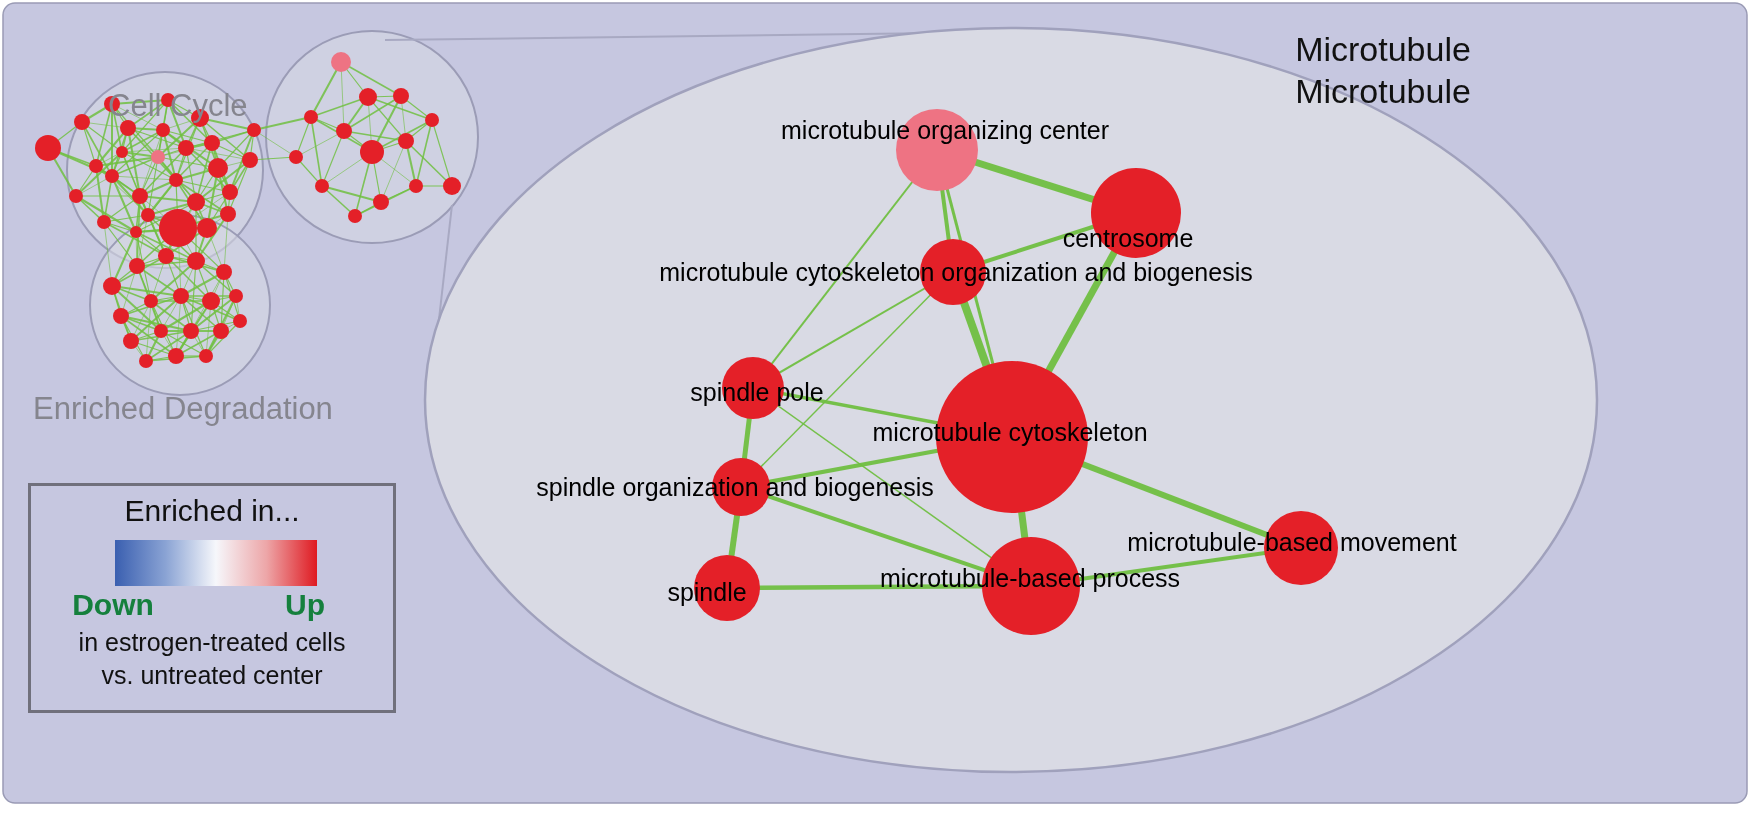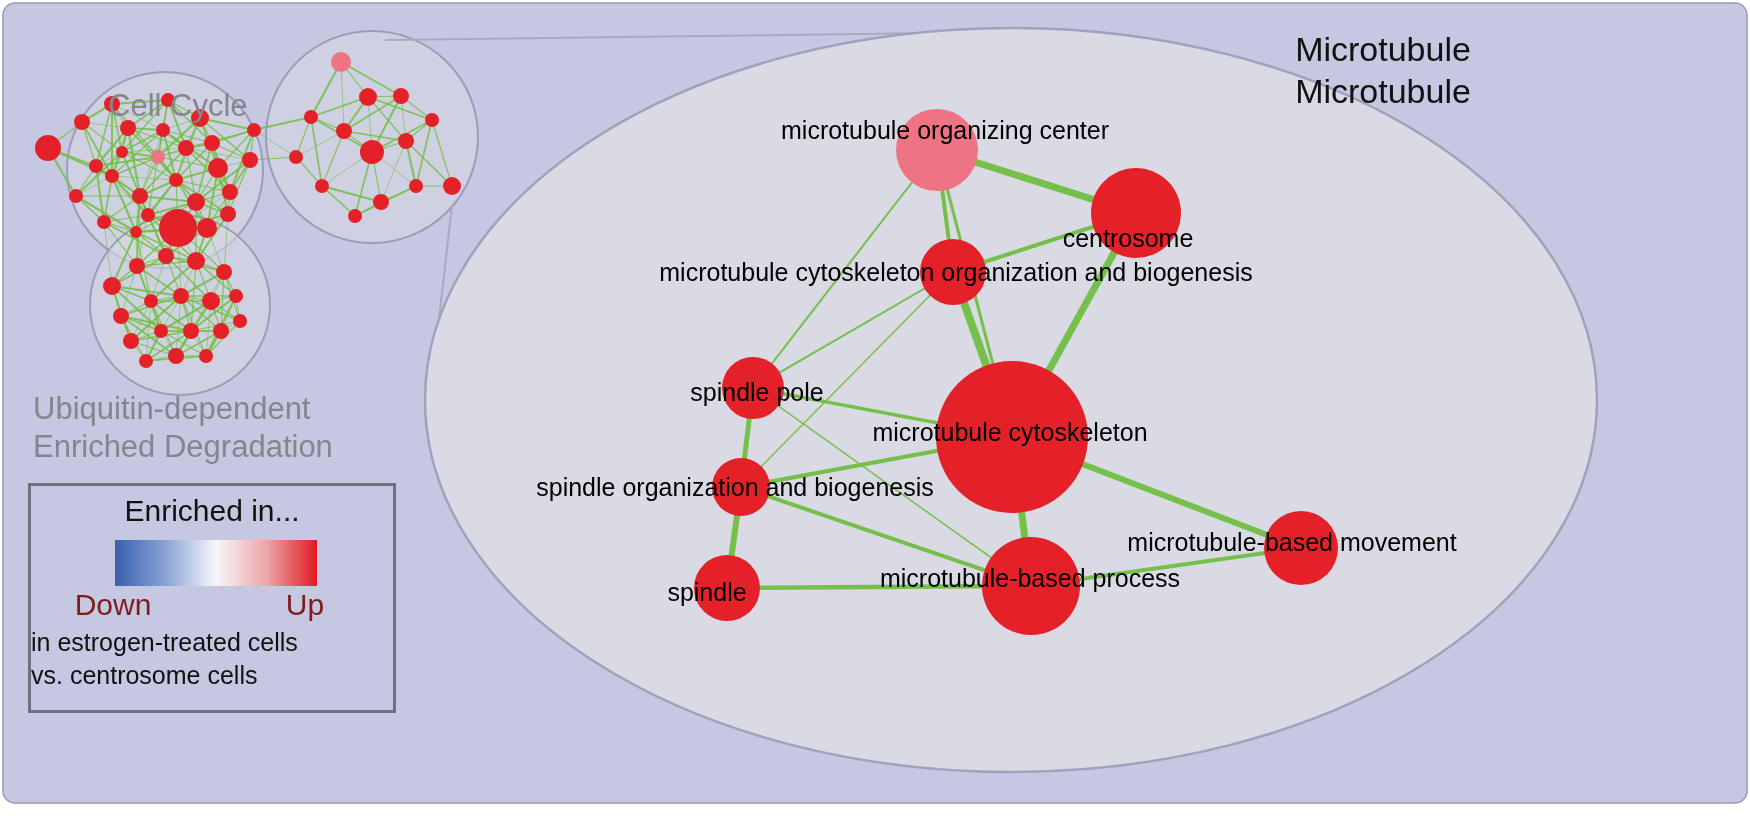--- a/index.html
+++ b/index.html
@@ -76,30 +76,31 @@
     left: 84px;
     top: 54px;
     width: 202px;
     height: 46px;
   }
   .legend-end-label {
     position: absolute;
     top: 102px;
     transform: translateX(-50%);
     font-size: 30px;
-    color: #7f1d1d;
+    color: #15803d;
+    font-weight: bold;
   }
   .legend-down { left: 82px; }
   .legend-up { left: 274px; }
   .legend-caption {
     position: absolute;
     top: 140px;
     left: 0;
     width: 100%;
-    text-align: left;
+    text-align: center;
     font-size: 25px;
     line-height: 33px;
     color: #111111;
   }
 </style>
 </head>
 <body>
 
 <div class="page">
 
@@ -495,33 +496,32 @@
       <text x="1010" y="441" text-anchor="middle" class="node-label">microtubule cytoskeleton</text>
       <text x="735" y="496" text-anchor="middle" class="node-label">spindle organization and biogenesis</text>
       <text x="1292" y="551" text-anchor="middle" class="node-label">microtubule-based movement</text>
       <text x="1030" y="587" text-anchor="middle" class="node-label">microtubule-based process</text>
       <text x="707" y="601" text-anchor="middle" class="node-label">spindle</text>
     </svg>
 
   <div class="overlay cluster-label cc-label">Cell Cycle</div>
 
   <div class="overlay cluster-label ubi-label">
-    <div>Ubiquitin-dependent</div>
     <div>Enriched Degradation</div>
   </div>
 
   <div class="overlay main-title">
     <div>Microtubule</div>
     <div>Microtubule</div>
   </div>
 
   <div class="legend">
     <div class="legend-title">Enriched in...</div>
     <div class="legend-bar" style="background: linear-gradient(90deg, rgb(58, 95, 176) 0%, rgb(138, 163, 212) 25%, rgb(246, 247, 251) 50%, rgb(237, 166, 168) 75%, rgb(223, 26, 33) 100%);"></div>
     <div class="legend-end-label legend-down">Down</div>
     <div class="legend-end-label legend-up">Up</div>
     <div class="legend-caption">
       <div>in estrogen-treated cells</div>
-      <div>vs. centrosome cells</div>
+      <div>vs. untreated center</div>
     </div>
   </div>
 
 </div>
 
 </body></html>

